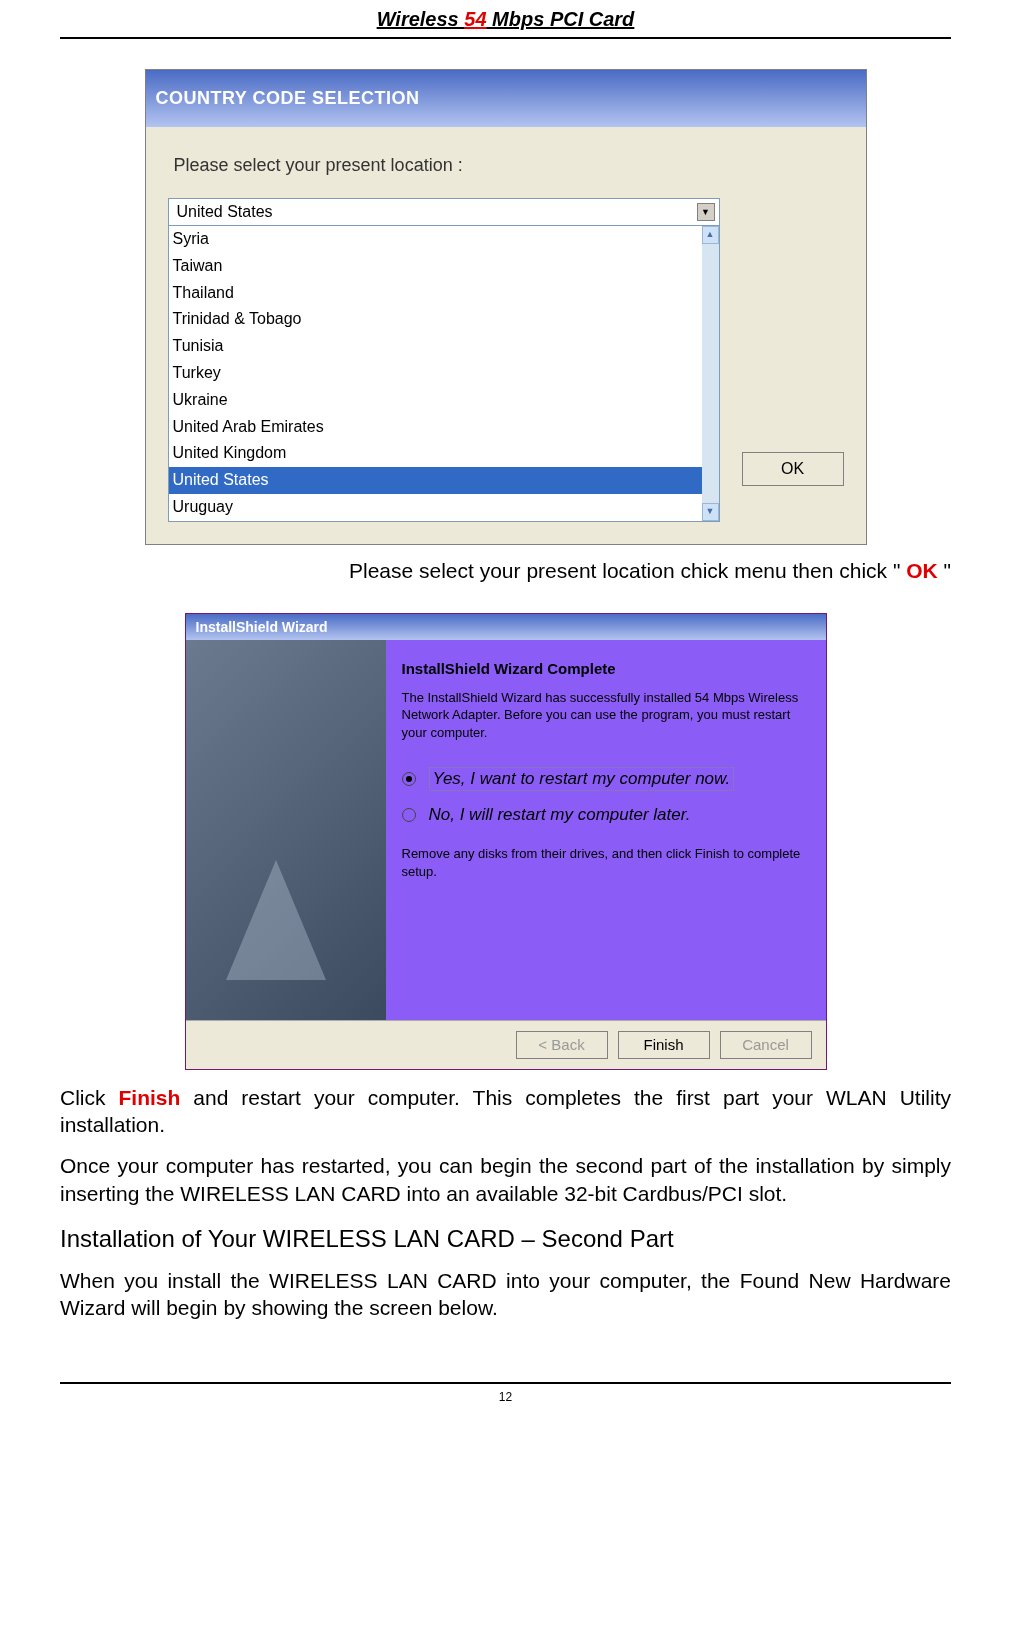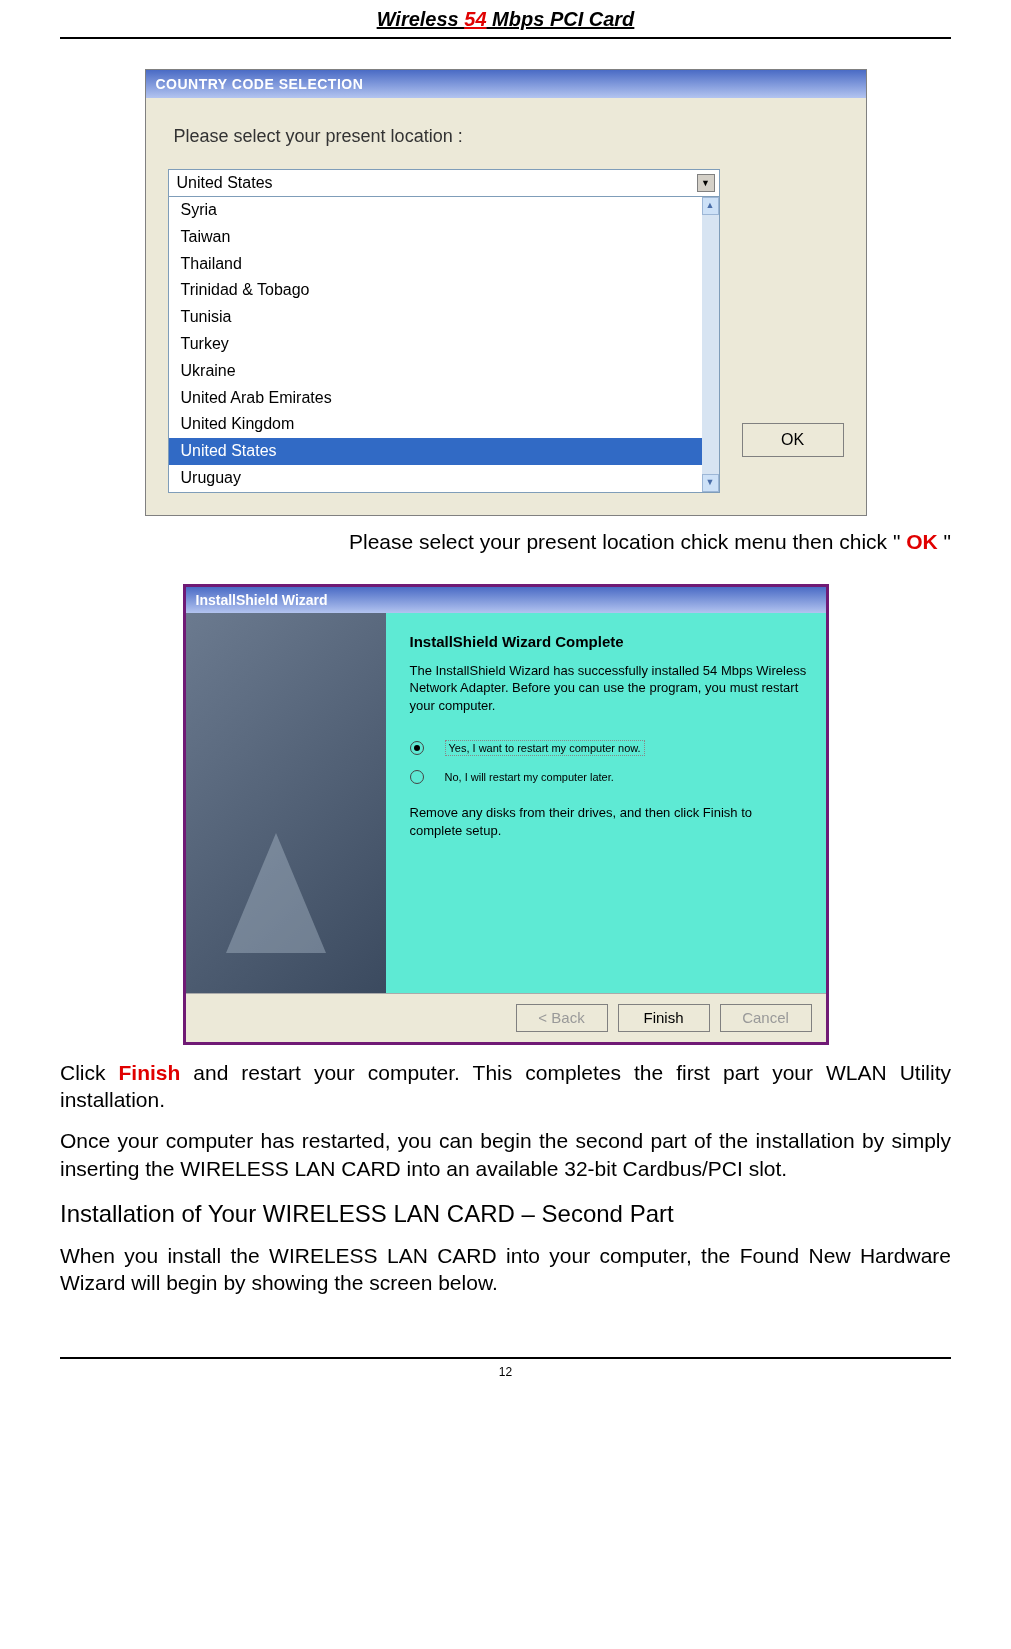--- a/index.html
+++ b/index.html
@@ -32,23 +32,23 @@
   }
   
   .dlg1 {
     width: 720px;
     background: #ece9d8;
     border: 1px solid #808080;
   }
   .dlg1-title {
     background: linear-gradient(to bottom, #4a6bc5, #b3c4f0);
     color: #fff;
-    font-size: 14px;
+    font-size: 18px;
     font-weight: bold;
-    padding: 6px 10px;
+    padding: 18px 10px;
     letter-spacing: 0.5px;
   }
   .dlg1-body {
     padding: 28px 22px 22px 22px;
   }
   .dlg1-instruct {
     font-size: 18px;
     color: #333;
     margin-bottom: 22px;
     margin-left: 6px;
@@ -82,21 +82,21 @@
   }
   .listbox {
     border: 1px solid #7f9db9;
     border-top:none;
     background:#fff;
     font-size:16px;
     line-height: 1.55;
     position: relative;
   }
   .listbox .li {
-    padding: 1px 12px;
+    padding: 1px 4px;
     color:#000;
   }
   .listbox .li.sel {
     background:#316ac5;
     color:#fff;
   }
   .listscroll {
     position:absolute;
     right:0;top:0;bottom:0;width:17px;
     background:#d7e4f2;
@@ -118,22 +118,22 @@
   .caption {
     font-size: 21px;
     color:#000;
     margin-top: 14px;
     text-align: right;
   }
   .caption .red, .body-text .red { color:#e00000; font-weight:bold;}
   
   .dlg2 {
     width: 640px;
-    border:3px solid #701a75;
-    background:#5eead4;
+    border:1px solid #701a75;
+    background:#8b5cf6;
   }
   .dlg2-title {
     background: linear-gradient(to bottom, #4a6bc5, #b3c4f0);
     color:#fff;
     font-size:14px;
     font-weight:bold;
     padding:5px 10px;
   }
   .dlg2-body { display:flex; }
   .dlg2-side {
@@ -147,27 +147,27 @@
     content:"";
     position:absolute;
     left:40px;bottom:40px;
     width:0;height:0;
     border-left:50px solid transparent;
     border-right:50px solid transparent;
     border-bottom:120px solid rgba(180,195,210,0.4);
   }
   .dlg2-main {
     flex:1;
-    padding: 20px 18px 10px 24px;
+    padding: 20px 18px 10px 16px;
     font-size:13px;
     color:#000;
   }
   .dlg2-h { font-weight:bold; font-size:15px; margin-bottom:12px;}
   .dlg2-p { font-size:13px; line-height:1.35; margin-bottom:26px;}
-  .radio-row { display:flex; align-items:center; gap:21px; margin-bottom:14px; font-size:11px;}
+  .radio-row { display:flex; align-items:center; gap:13px; margin-bottom:14px; font-size:17px;font-style:italic;}
   .radio { width:12px;height:12px;border:1px solid #444;border-radius:50%;flex-shrink:0; display:flex;align-items:center;justify-content:center;}
   .radio.checked::after{content:"";width:6px;height:6px;background:#000;border-radius:50%;}
   .boxed { border:1px dotted #888; padding:1px 3px; }
   .dlg2-btnbar {
     border-top:1px solid #aaa;
     padding:10px 14px;
     display:flex;
     justify-content:flex-end;
     gap:10px;
     background:#ece9d8;

